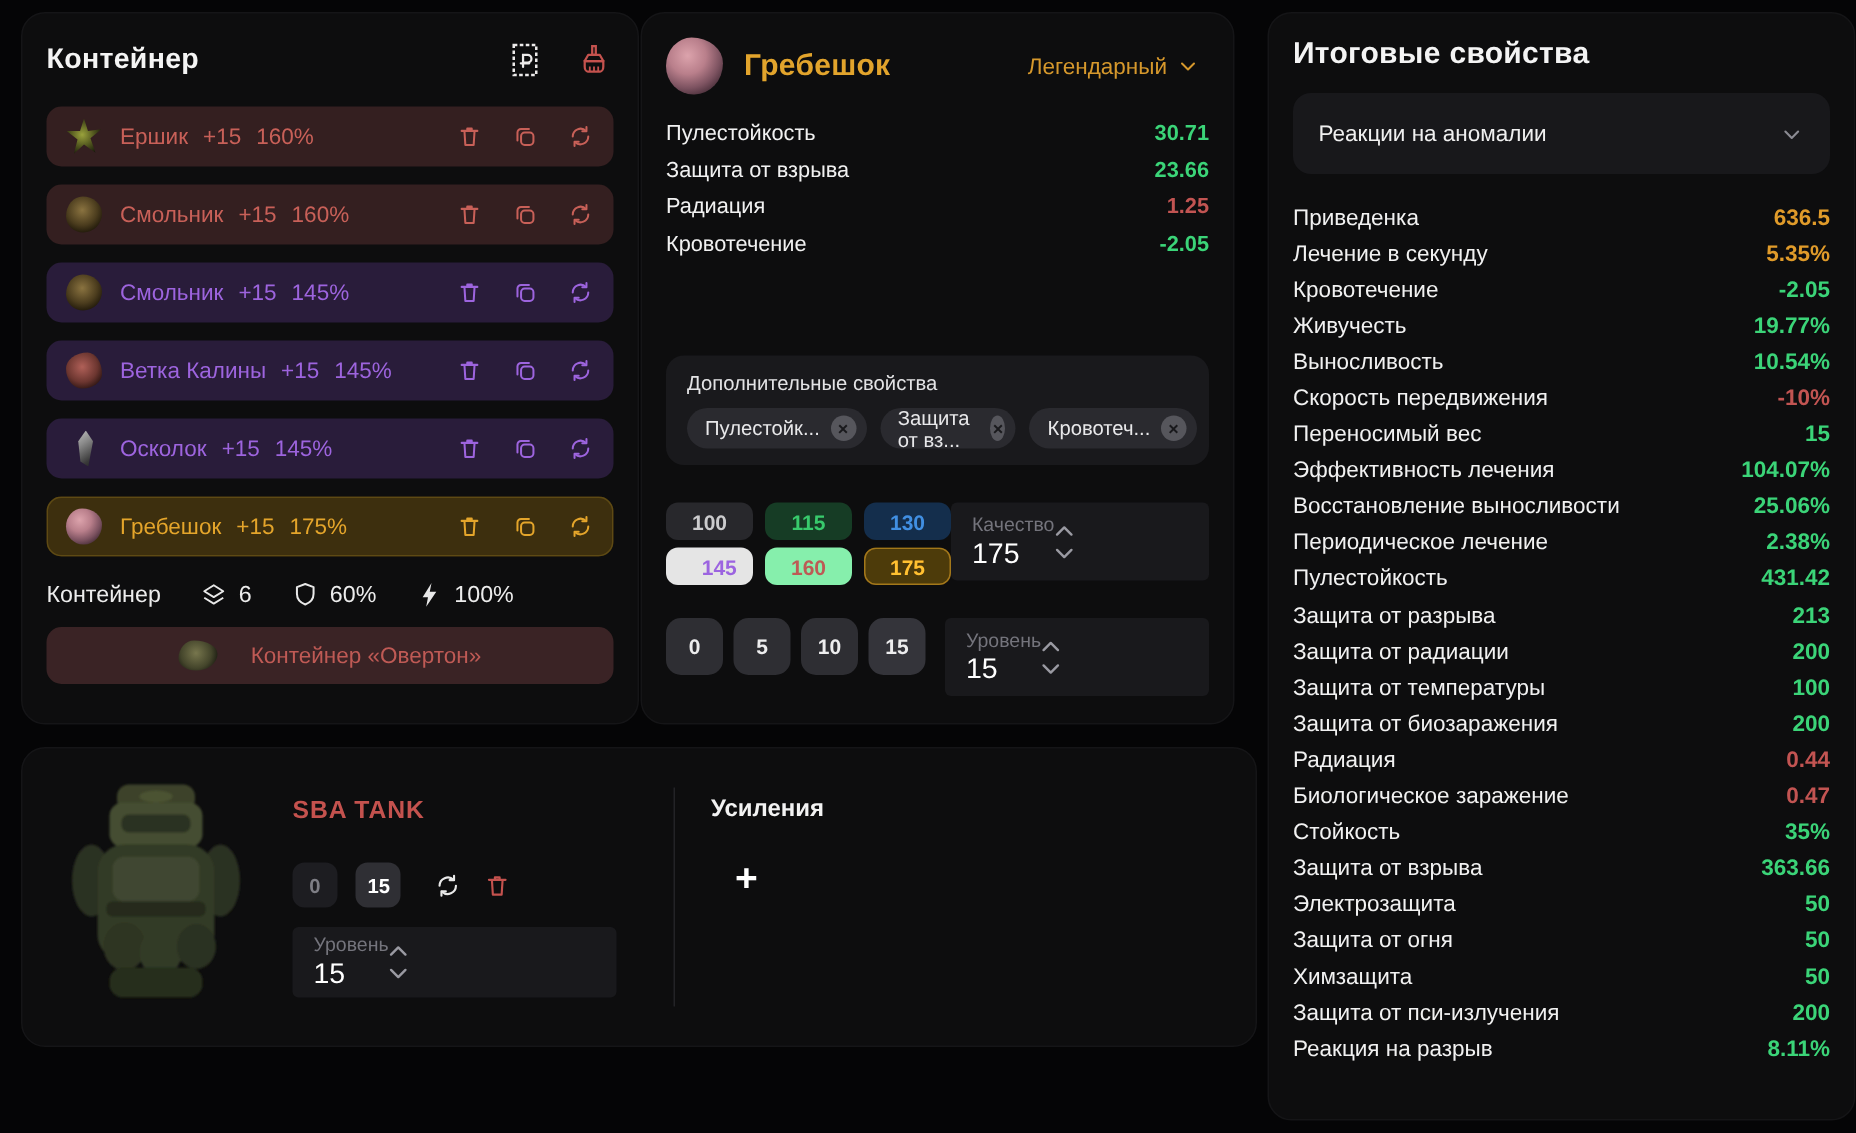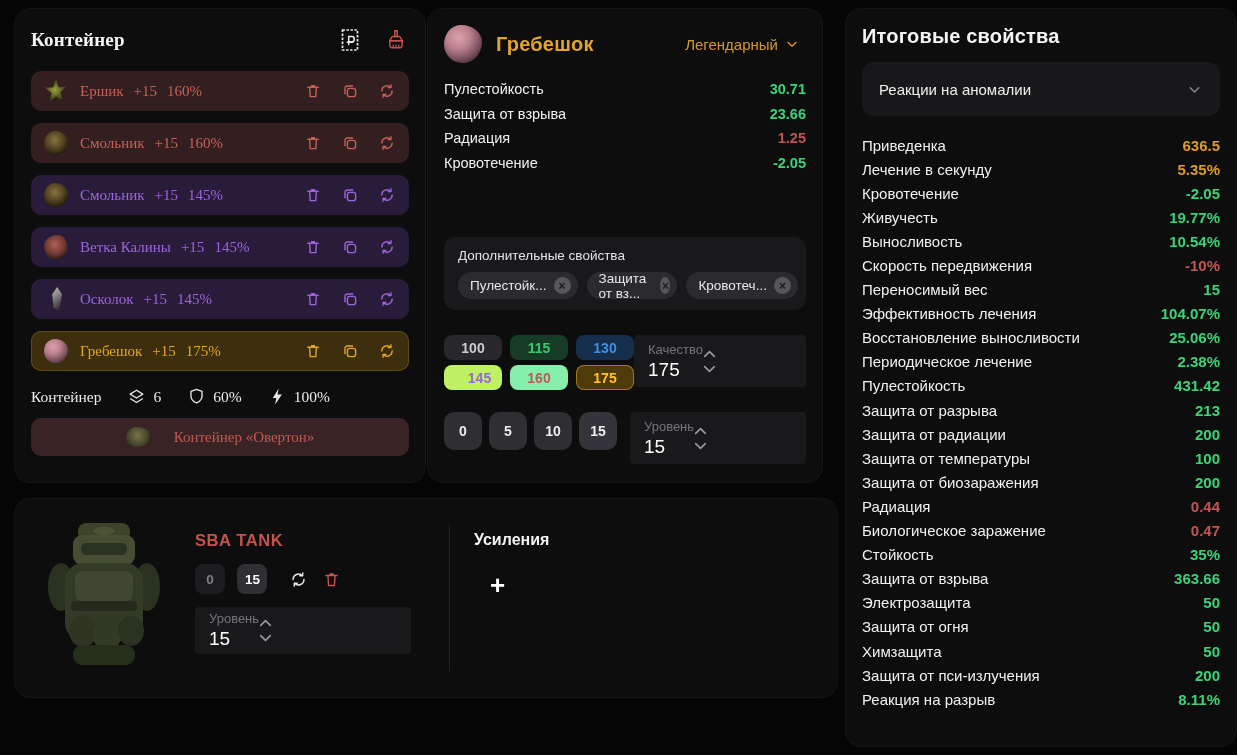--- a/index.html
+++ b/index.html
@@ -3,21 +3,21 @@
 <meta charset="utf-8">
 <style>
   html,body{margin:0;padding:0;}
   body{
     width:1237px;height:755px;background:#050506;
     font-family:"Liberation Sans",sans-serif;color:#f0f0f0;
     -webkit-font-smoothing:antialiased;
   }
   .stage{position:relative;width:1237px;height:755px;overflow:hidden;}
   .panel{position:absolute;background:#0d0d0e;border-radius:16px;border:1px solid #151517;box-sizing:border-box;}
-  .left-panel{left:14px;top:8px;width:412px;height:475px;padding:18px 16px 16px;font-family:Liberation Serif, serif;}
+  .left-panel{left:14px;top:8px;width:412px;height:475px;padding:18px 16px 16px;}
   .mid-panel{left:427px;top:8px;width:396px;height:475px;padding:16px;}
   .bottom-panel{left:14px;top:498px;width:824px;height:200px;padding:14px 18px;display:flex;}
   .right-panel{left:845px;top:8px;width:392px;height:739px;padding:16px;}
 
   h2{margin:0;font-size:19px;font-weight:800;letter-spacing:.2px;color:#f4f4f4;}
   .panel-head{display:flex;align-items:center;}
   .head-icons{margin-left:auto;display:flex;align-items:center;gap:20px;}
   .hicon{width:26px;height:26px;display:flex;align-items:center;justify-content:center;color:#eceaea;cursor:pointer;}
   .hicon.red{color:#c4524e;}
   .hicon svg{width:24px;height:26px;}
@@ -69,40 +69,40 @@
   .chips{display:flex;gap:9px;margin-top:9px;}
   .chip{background:#2a2a2f;height:27px;border-radius:14px;padding:0 7px 0 12px;font-size:13.5px;color:#e8e8ea;display:flex;align-items:center;gap:7px;cursor:pointer;}
   .chip-x{width:17px;height:17px;border-radius:50%;background:#56565c;color:#19191c;font-size:12px;font-weight:700;display:flex;align-items:center;justify-content:center;cursor:pointer;}
 
   .pick-row{display:flex;justify-content:space-between;align-items:flex-start;margin-top:25px;}
   .q-grid{display:grid;grid-template-columns:repeat(3,58px);gap:5px 8px;}
   .q-btn{height:25px;border-radius:8px;border:none;font-family:inherit;font-size:14px;font-weight:600;cursor:pointer;}
   .q-gray{background:#28282c;color:#cbcbcd;}
   .q-green{background:#163c25;color:#38ca6c;}
   .q-blue{background:#142e4c;color:#418fe2;}
-  .q-purple{background:#bef264;color:#9c64e0;padding-left:19px;}
+  .q-purple{background:#e5e5e5;color:#9c64e0;padding-left:19px;}
   .q-red{background:#86efac;color:#bd5a55;}
   .q-gold{background:#433309;color:#eca92b;}
   .q-btn.s-active{box-shadow:inset 0 0 0 1px rgba(236,169,43,.45);filter:brightness(1.15);}
   .spinner{width:176px;height:52px;background:#19191c;border-radius:4px;display:flex;align-items:center;padding:0 14px;box-sizing:border-box;cursor:pointer;}
   .sp-col{display:flex;flex-direction:column;gap:2px;}
   .sp-label{font-size:13px;color:#74747c;}
   .sp-value{font-size:19px;color:#fff;font-weight:500;}
   .sp-chevs{display:flex;flex-direction:column;gap:7px;color:#9a9aa2;}
   .sp-chevs svg{width:13px;height:8px;display:block;}
   .l-grid{display:flex;gap:7px;}
   .l-btn{width:38px;height:38px;border-radius:10px;border:none;background:#2e2e33;color:#ededee;font-family:inherit;font-size:14px;font-weight:600;cursor:pointer;}
   .l-btn.s-active{background:#34343a;}
   .pick-row.level{margin-top:22px;}
 
   
   .armor-fig{width:118px;height:162px;margin-left:12px;flex:none;cursor:pointer;}
   .armor-info{margin-left:32px;padding-top:18px;}
   .armor-name{color:#c4524e;font-size:16.5px;font-weight:600;letter-spacing:.6px;}
-  .armor-controls{margin-top:14px;display:flex;align-items:center;}
+  .armor-controls{margin-top:25px;display:flex;align-items:center;}
   .lvl-chip{width:30px;height:30px;border-radius:8px;border:none;font-family:inherit;font-size:13.5px;font-weight:600;cursor:pointer;margin-right:8px;}
   .lvl-chip.s-dim{background:#1d1d21;color:#7e7e85;}
   .lvl-chip.s-active{background:#2f2f34;color:#fff;}
   .ctl-icon{width:19px;height:19px;margin-left:14px;display:flex;cursor:pointer;}
   .ctl-icon svg{width:19px;height:19px;}
   .ctl-white{color:#e9e9e9;}
   .ctl-red{color:#c4524e;}
   .spinner.small{margin-top:13px;width:216px;height:47px;}
   .v-divider{width:1px;background:#232326;margin:12px 0 12px 38px;}
   .boosts{margin-left:24px;padding-top:18px;}

